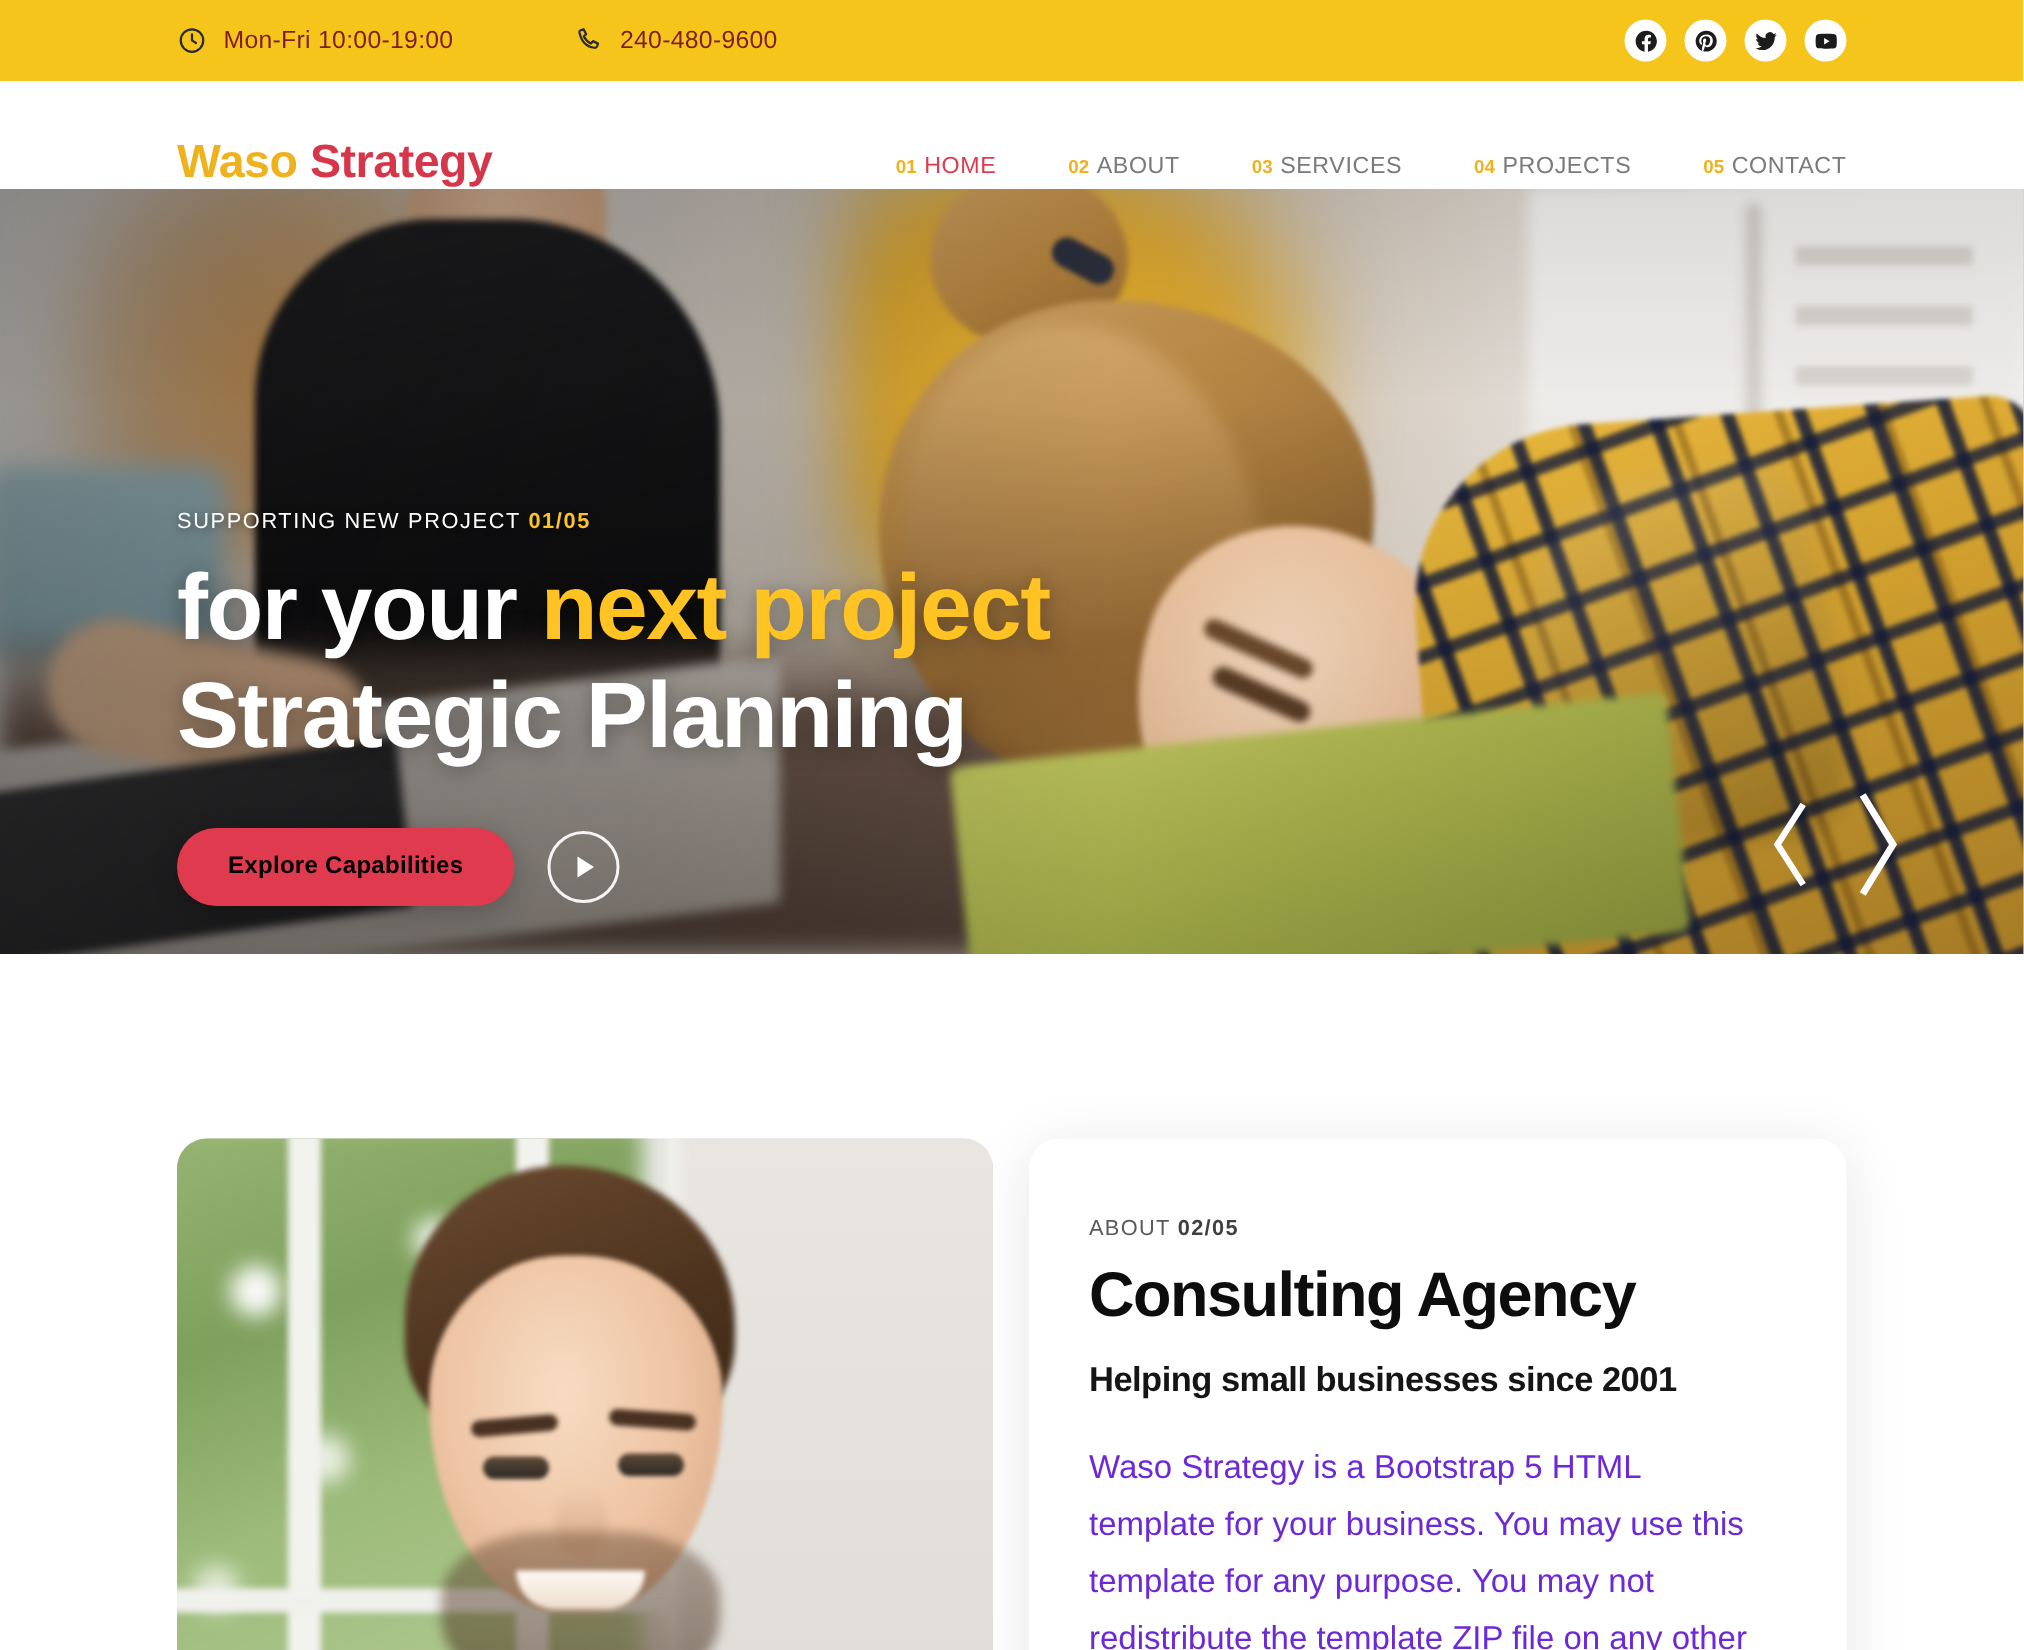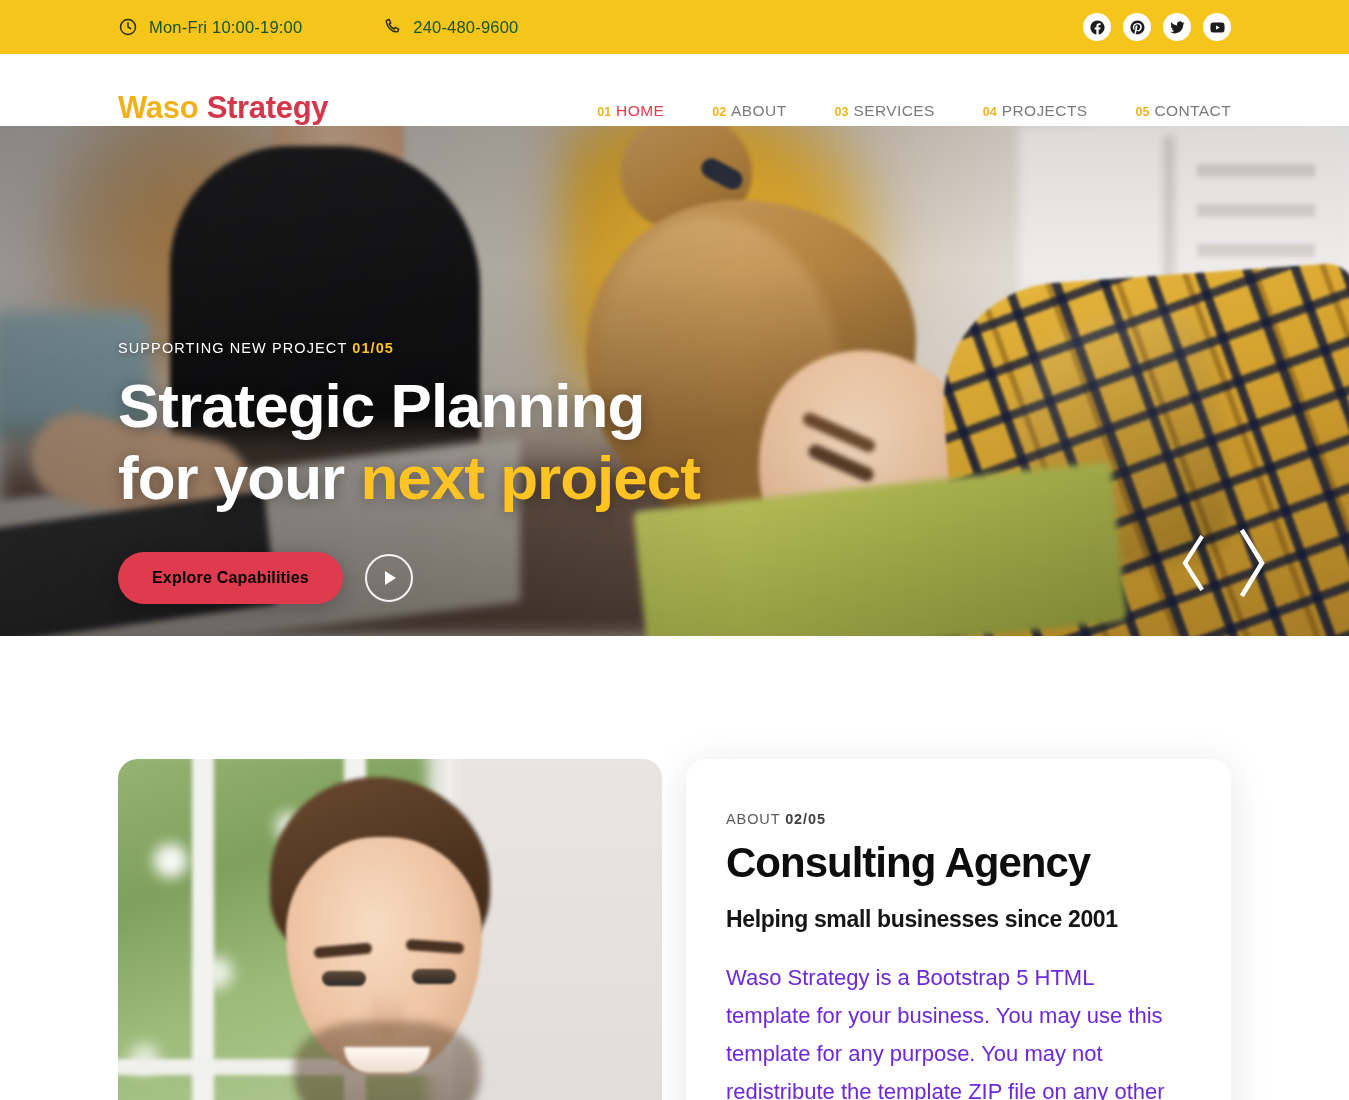--- a/index.html
+++ b/index.html
@@ -25,21 +25,21 @@
     width: 1349px;
     padding: 0 118px;
     display: flex;
     align-items: center;
     height: 100%;
   }
   .tb-item {
     display: flex;
     align-items: center;
     gap: 11px;
-    color: #14532d;
+    color: #7f1d1d;
     font-size: 16.5px;
     letter-spacing: .2px;
     font-weight: 400;
   }
   .tb-item.first { margin-right: 80px; }
   .tb-icon { display: flex; align-items: center; color: #2b2b2b; }
   .tb-icon svg { display: block; }
   .socials {
     margin-left: auto;
     display: flex;
@@ -623,22 +623,22 @@
       <div class="hero-vignette"></div>
     </div>
   </div>
 
   <div class="hero-content">
     <div class="hero-eyebrow">
       <span>SUPPORTING NEW PROJECT</span>
       <span class="hl">01/05</span>
     </div>
     <div class="hero-title">
+      <div><span>for your </span><span class="hl">next project</span></div>
       <div>Strategic Planning</div>
-      <div><span>for your </span><span class="hl">next project</span></div>
     </div>
     <div class="hero-cta">
       <button class="btn-primary">Explore Capabilities</button>
       <span class="btn-play">
         <span class="tri"></span>
       </span>
     </div>
   </div>
 
   <div class="hero-nav">

